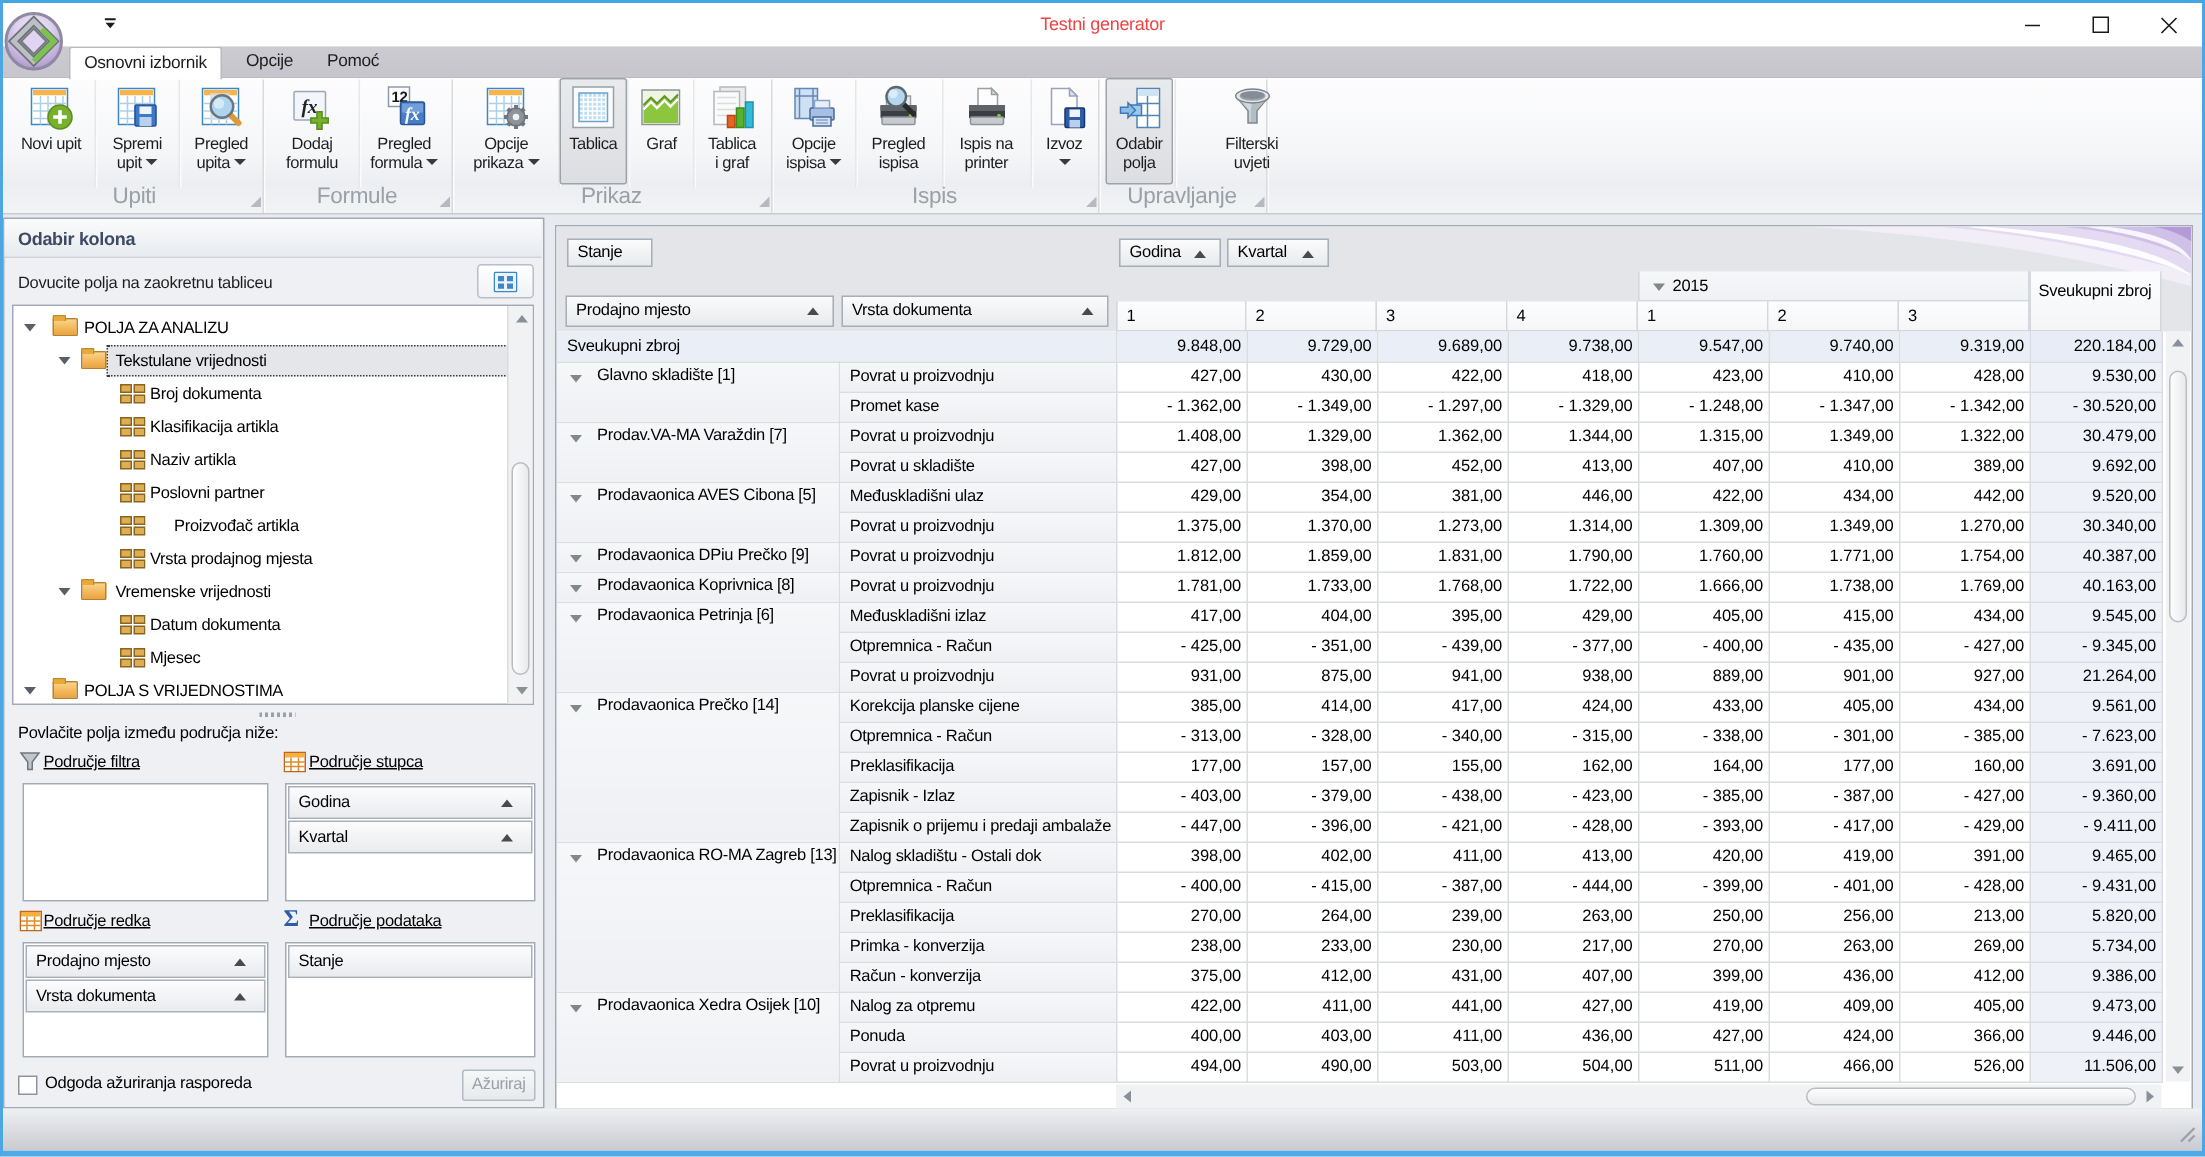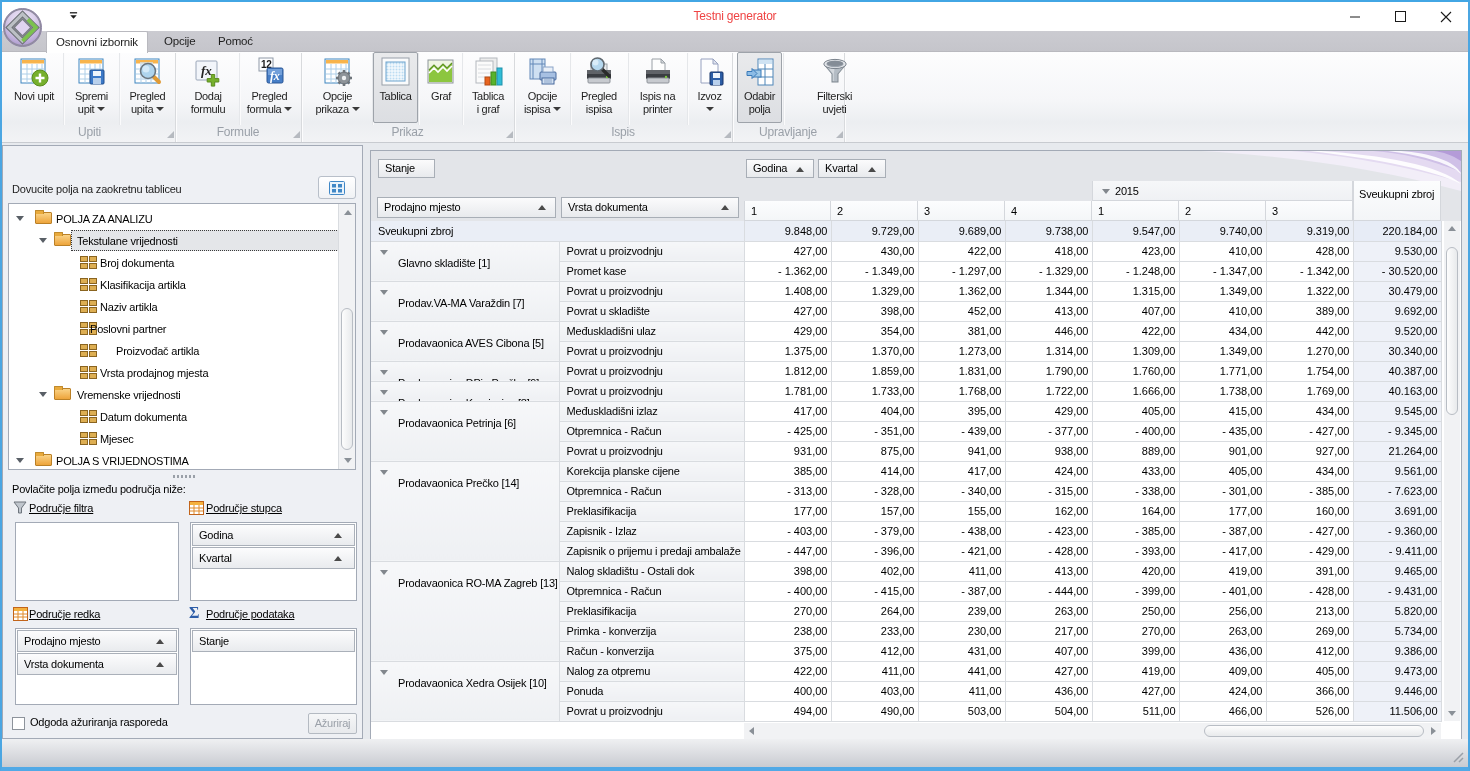--- a/index.html
+++ b/index.html
@@ -20,21 +20,21 @@
   background:radial-gradient(circle at 50% 35%, #e8dff2 0%, #d5c6e8 45%, #b39cd0 75%, #9d86bd 100%);
   border:1px solid #8f84a8; box-shadow:inset 0 1px 2px #fff; }
 .tab { position:absolute; top:0; height:21px; line-height:20px; padding:0 14px; font-size:11.5px; color:#1e1e1e; }
 .tab.active { background:#ffffff; border:1px solid #b9b9bf; border-bottom:none; border-radius:2px 2px 0 0; height:22px; z-index:3; }
 
 .ribbon { position:absolute; left:0; top:50px; width:1466px; height:91px;
   background:linear-gradient(#fdfdfe 0%, #f5f6f8 55%, #eceef1 78%, #f2f3f5 100%);
   border-bottom:1px solid #c8cbd0; }
 .rbsep { position:absolute; top:1px; width:1px; height:72px; background:#e5e7ea; box-shadow:1px 0 0 #fbfbfc; }
 .rgsep { position:absolute; top:1px; width:1px; height:89px; background:#d8dadd; box-shadow:1px 0 0 #fcfcfd; }
-.rglabel { position:absolute; bottom:3px; left:0; right:0; text-align:center; font-size:12px; color:#9aa0a8; }
+.rglabel { position:absolute; bottom:3px; left:0; right:0; text-align:center; font-size:15px; color:#9aa0a8; }
 .rbtn { position:absolute; top:1px; height:69px; text-align:center; }
 .rbtn .ric { margin:3px auto 1px; width:32px; height:32px; position:relative; }
 .rbtn .rlb { font-size:11px; color:#1e1e1e; line-height:13px; margin-top:2px; letter-spacing:-0.3px; }
 .rbtn.sel { background:linear-gradient(#e9eaec,#dcdee2); border:1px solid #9ea3aa; border-radius:2px; top:0; height:71px; }
 .launcher { position:absolute; bottom:3px; width:9px; height:9px; }
 .dar { display:inline-block; width:0; height:0; border-left:4px solid transparent; border-right:4px solid transparent; border-top:4px solid #3a3a3a; vertical-align:2px; }
 
 .lpanel { position:absolute; left:0px; top:143px; width:361px; height:594px; background:#eef0f4; border:1px solid #a3aab6; }
 .lp-head { position:absolute; left:0; top:0; width:358px; height:26px; background:linear-gradient(#fafbfc,#e8ebef); border-bottom:1px solid #d0d4da; }
 .lp-head span { position:absolute; left:9px; top:6px; font-weight:bold; font-size:12px; color:#3d4a63; }
@@ -66,21 +66,21 @@
 .btn-az { position:absolute; left:305px; top:567px; width:49px; height:21px; background:linear-gradient(#f6f7f8,#e7e9ec); border:1px solid #b4bac2; border-radius:2px; text-align:center; line-height:19px; color:#9aa0a8; font-size:11px; }
 
 .pivot { position:absolute; left:368px; top:148px; width:1092px; height:590px; background:#fff; border:1px solid #a3aab6; }
 .phead { position:absolute; left:0; top:0; width:1090px; height:70px; background:#e3e5e9; overflow:hidden; }
 .fbtn { position:absolute; height:19px; background:linear-gradient(#fbfbfc,#e8eaed); border:1px solid #a8aeb6; line-height:17px; padding:0 6px; font-size:11px; }
 .fbtn .up { position:absolute; right:9px; top:7px; width:0; height:0; border-left:4px solid transparent; border-right:4px solid transparent; border-bottom:5px solid #4a4a4a; }
 table.grid { border-collapse:collapse; table-layout:fixed; }
 table.grid td { border-right:1px solid #d9dce0; border-bottom:1px solid #d9dce0; font-size:11px; padding:0 7px; white-space:nowrap; overflow:hidden; height:20px; }
 table.grid td.rh { background:linear-gradient(#f6f7f9,#eef0f3); }
 table.grid td.g { vertical-align:top; position:relative; padding-left:27px; }
-td.g .gtxt { position:relative; top:15px;text-align:right; }
+td.g .gtxt { position:relative; top:2px;text-align:right; }
 .garr { position:absolute; left:9px; top:8px; width:0; height:0; border-left:4px solid transparent; border-right:4px solid transparent; border-top:5px solid #82878d; }
 table.grid td.v { text-align:right; background:#fff; padding:0 3px 0 0; letter-spacing:0; }
 table.grid td.tot { background:#eaeef6; }
 table.grid td.tc { background:#eef1f8; }
 table.grid td.gt { background:#e7ecf6; }
 .ycell { position:absolute; top:30px; height:20px; background:linear-gradient(#f6f7f9,#eff1f4); border-right:1px solid #d4d7dc; border-bottom:1px solid #d4d7dc; border-left:1px solid #d4d7dc; }
 .yarr { position:absolute; left:9px; top:8px; width:0; height:0; border-left:4px solid transparent; border-right:4px solid transparent; border-top:5px solid #82878d; }
 .ytext { position:absolute; left:22px; top:4px; font-size:11px; }
 .qcell { position:absolute; top:50px; height:20px; background:linear-gradient(#fcfdfe,#f4f6f8); border-right:1px solid #d4d7dc; border-bottom:1px solid #d4d7dc; font-size:11px; padding:4px 0 0 6px; }
 .qcell:first-of-type { border-left:1px solid #d4d7dc; }
@@ -370,20 +370,23 @@
           <path d="M8 10 L16 10 L14.8 17.8 L14.8 25 L13.8 25 L13.8 17.8 Z" fill="#d3d8dd"></path>
           <ellipse cx="16" cy="8" rx="11.2" ry="4.6" fill="#e3e6ea" stroke="#7a828c"></ellipse>
           <ellipse cx="16" cy="8" rx="8.6" ry="3.2" fill="#9aa2ac"></ellipse>
           <ellipse cx="16" cy="7.4" rx="8.0" ry="2.6" fill="#848c96"></ellipse>
         </svg>
       </div>
       <div class="rlb">Filterski<br>uvjeti</div>
     </div>
   </div>
   <div class="lpanel" id="lpanel">
+    <div class="lp-head">
+        <span>Odabir kolona</span>
+      </div>
     <div class="lp-drag">Dovucite polja na zaokretnu tabliceu</div>
     <div class="lp-gridbtn">
       <svg width="16" height="14" viewBox="0 0 16 14" style="margin:4px 10px;">
         <rect x="0.5" y="0.5" width="15" height="13" rx="1" fill="#eaf3fb" stroke="#3f87c6"></rect>
         <rect x="3" y="3" width="4" height="3.5" fill="#3f87c6"></rect>
         <rect x="9" y="3" width="4" height="3.5" fill="#3f87c6"></rect>
         <rect x="3" y="8" width="4" height="3.5" fill="#3f87c6"></rect>
         <rect x="9" y="8" width="4" height="3.5" fill="#3f87c6"></rect>
       </svg>
     </div>
@@ -434,21 +437,21 @@
         </div>
       <div class="trow" style="top:114px;">
           <svg class="titem" style="left:70px;" width="17" height="14" viewBox="0 0 17 14">
             <g fill="#ddae52" stroke="#8a6420">
               <rect x="0.5" y="0.5" width="7" height="5"></rect>
               <rect x="9.5" y="0.5" width="7" height="5"></rect>
               <rect x="0.5" y="7.5" width="7" height="5"></rect>
               <rect x="9.5" y="7.5" width="7" height="5"></rect>
             </g>
           </svg>
-          <span style="position:absolute;left:80px;">Poslovni partner</span>
+          <span style="position:absolute;left:90px;">Poslovni partner</span>
         </div>
       <div class="trow" style="top:136px;">
           <svg class="titem" style="left:70px;" width="17" height="14" viewBox="0 0 17 14">
             <g fill="#ddae52" stroke="#8a6420">
               <rect x="0.5" y="0.5" width="7" height="5"></rect>
               <rect x="9.5" y="0.5" width="7" height="5"></rect>
               <rect x="0.5" y="7.5" width="7" height="5"></rect>
               <rect x="9.5" y="7.5" width="7" height="5"></rect>
             </g>
           </svg>

